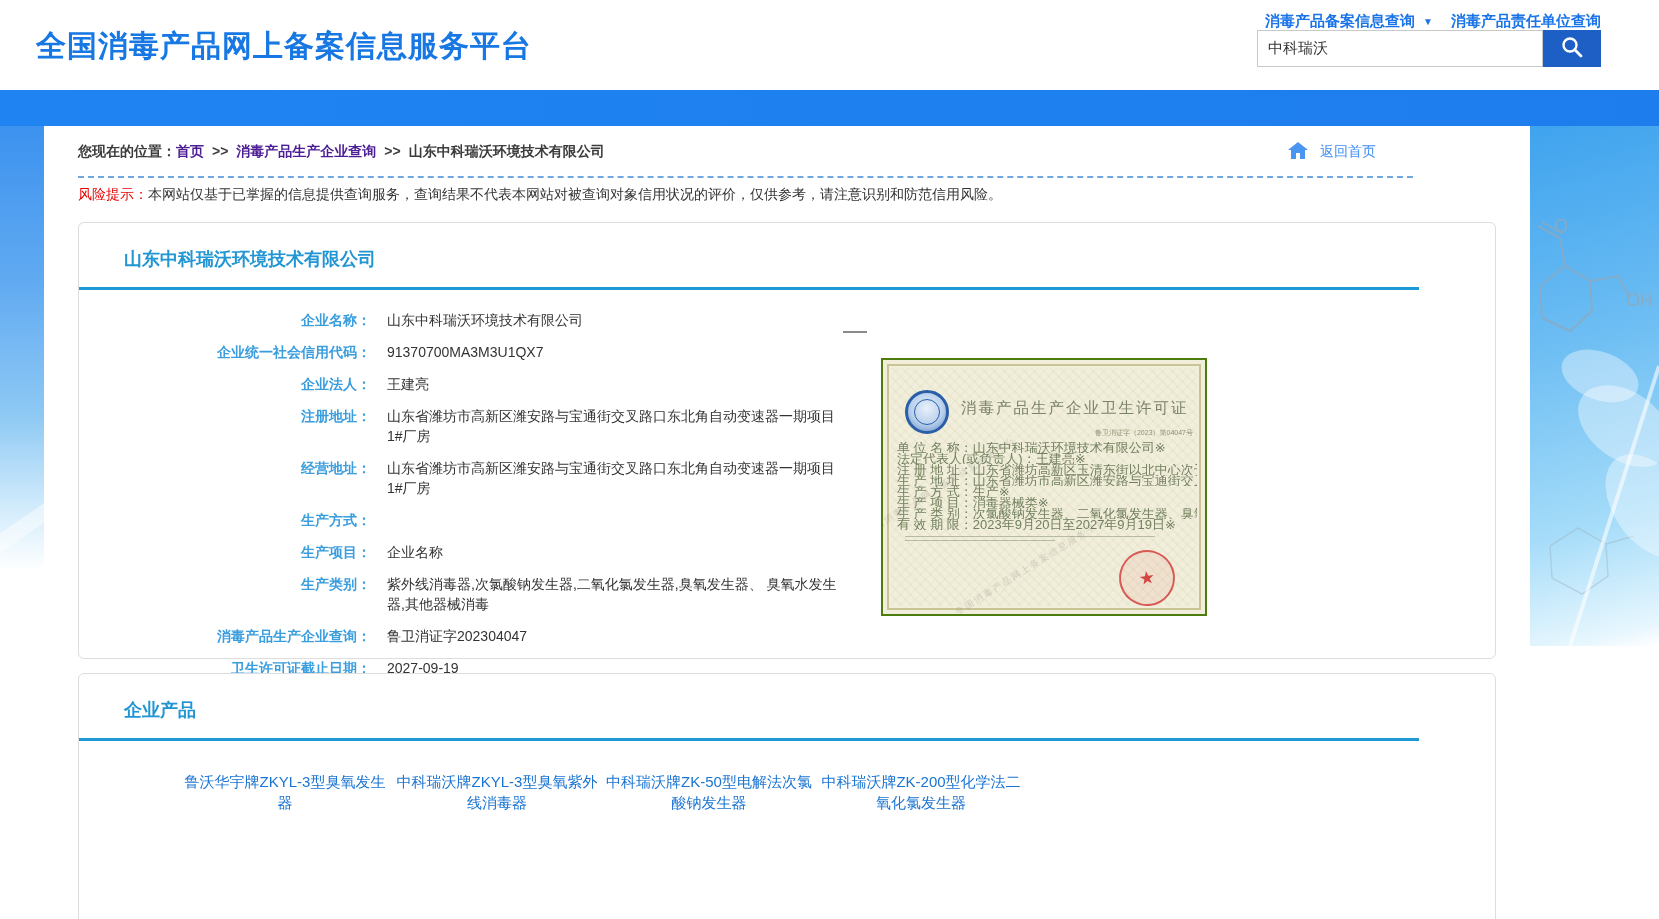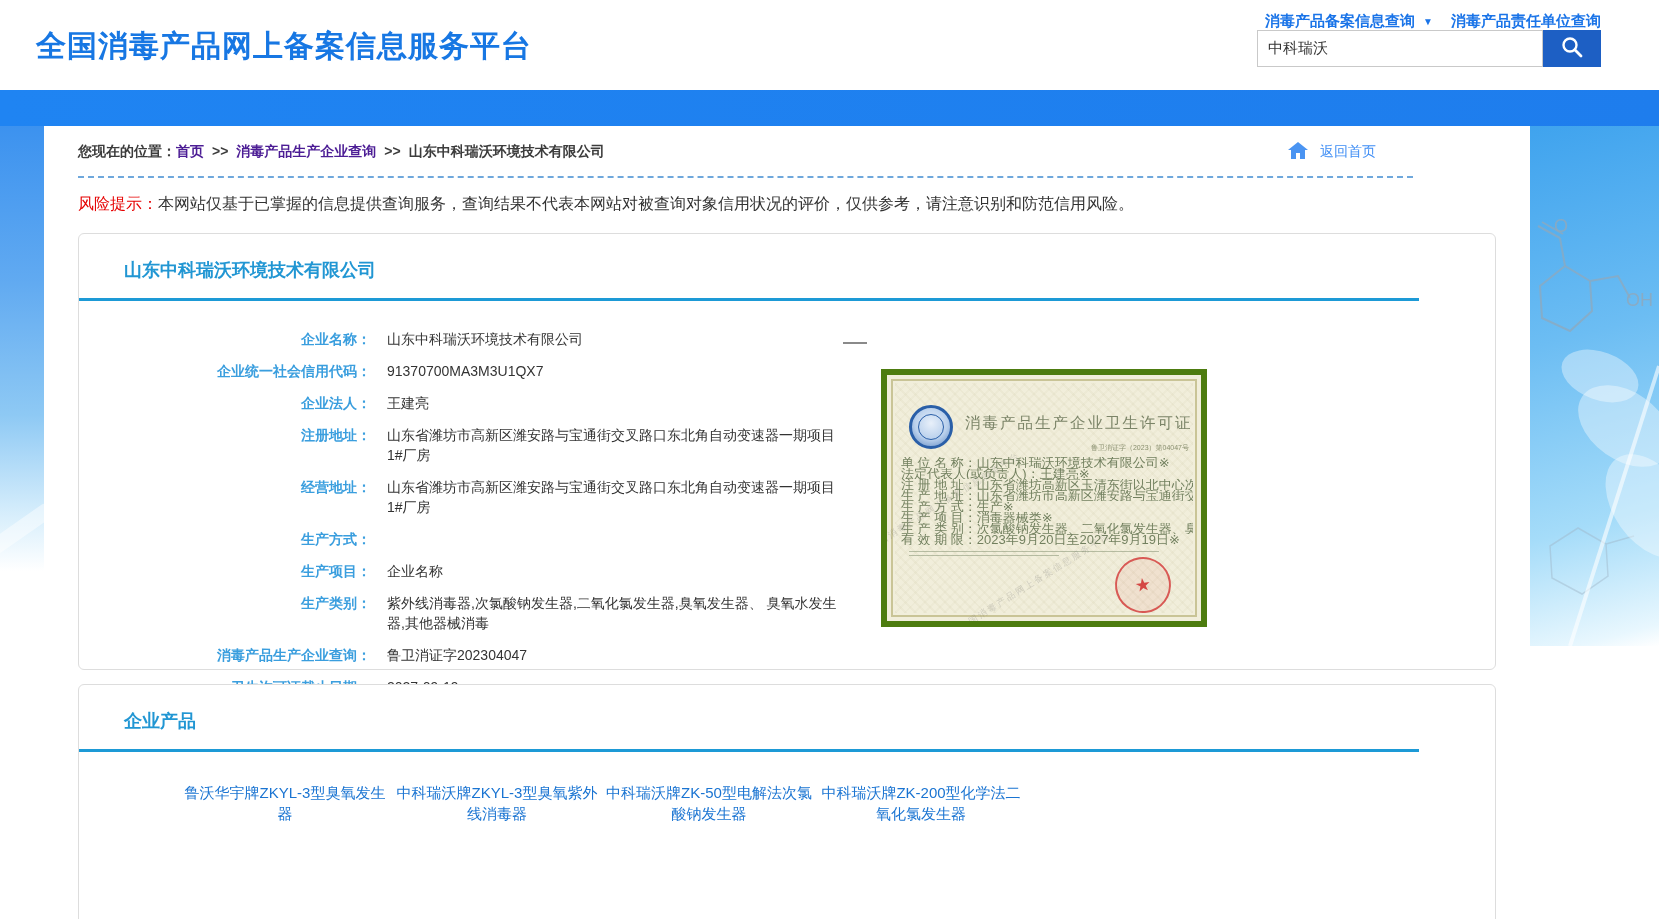--- a/index.html
+++ b/index.html
@@ -30,40 +30,40 @@
   .wrapper { position:absolute; left:44px; top:126px; width:1486px; height:793px; background:#fff; border-radius:8px 8px 0 0; padding:0 34px; }
 
   .breadcrumb-row { display:flex; justify-content:space-between; align-items:center; padding:12px 120px 0 0; height:40px; }
   .breadcrumb { font-size:14px; font-weight:bold; color:#3c3c3c; }
   .breadcrumb a { color:#4c1d95; text-decoration:none; }
   .crumb-sep { margin:0 8px; color:#3c3c3c; }
   .back-home { display:flex; align-items:center; gap:12px; color:#3f8ef5; font-size:14px; text-decoration:none; }
 
   .dashed-divider { border-top:2px dashed #6fa8dc; margin:10px 83px 0 0; }
 
-  .risk-notice { margin-top:16px; font-size:16px; color:#333; padding-left:0; }
+  .risk-notice { margin-top:8px; font-size:14px; color:#333; padding-left:0; }
   .risk-label { color:#e60000; }
 
   
   .card { position:relative; border:1px solid #ddd; border-radius:6px; background:#fff; margin-top:18px; }
   .card-company { height:437px; }
   .card-products { height:420px; margin-top:14px; }
   .card h2 { padding:24px 0 0 45px; font-size:18px; font-weight:bold; color:#2196d3; }
   .hr-blue { height:3px; background:#1d9ad6; margin:16px 76px 0 0; }
 
-  .fields { padding-top:28px; }
+  .fields { padding-top:20px; }
   .field-row { display:flex; margin-bottom:12px; }
   .field-label { width:292px; text-align:right; font-size:14px; font-weight:bold; color:#3a9ede; line-height:20px; flex:none; }
   .field-value { margin-left:16px; max-width:460px; font-size:14px; color:#333; line-height:20px; }
 
   .cert-dash { position:absolute; left:764px; top:108px; width:24px; border-top:2px solid #8a8a8a; }
 
   
   .certificate { position:absolute; left:802px; top:135px; width:326px; height:258px;
-    background:#f1eedb; border:6px solid #4d7c0f; box-shadow:inset 0 0 0 4px #f1eedb, inset 0 0 0 6px #c9c496; overflow:hidden; }
+    background:#f1eedb; border:2px solid #4d7c0f; box-shadow:inset 0 0 0 4px #f1eedb, inset 0 0 0 6px #c9c496; overflow:hidden; }
   .cert-inner { position:absolute; inset:8px; background:
     repeating-linear-gradient(45deg, rgba(190,184,140,.10) 0 2px, transparent 2px 7px),
     repeating-linear-gradient(-45deg, rgba(190,184,140,.08) 0 2px, transparent 2px 7px); }
   .cert-emblem { position:absolute; left:22px; top:30px; width:44px; height:44px; border-radius:50%;
     border:3px solid #2a5fa8; background:radial-gradient(circle at 50% 40%, #e8f0fa 0%, #b9d0ec 55%, #5c86c0 100%); }
   .cert-emblem::after { content:""; position:absolute; inset:6px; border-radius:50%; border:1.5px solid #2a5fa8; }
   .cert-title { position:absolute; left:78px; top:38px; font-family:"Liberation Serif","DejaVu Serif",serif; font-size:15.5px; color:#7b8468; letter-spacing:2px; white-space:nowrap; }
   .cert-no { position:absolute; right:12px; top:68px; font-size:7px; color:#8a9070; }
   .cert-rows { position:absolute; left:14px; top:82px; right:8px; }
   .cert-row { font-size:13px; line-height:11px; color:#72805f; white-space:nowrap; overflow:hidden; }

